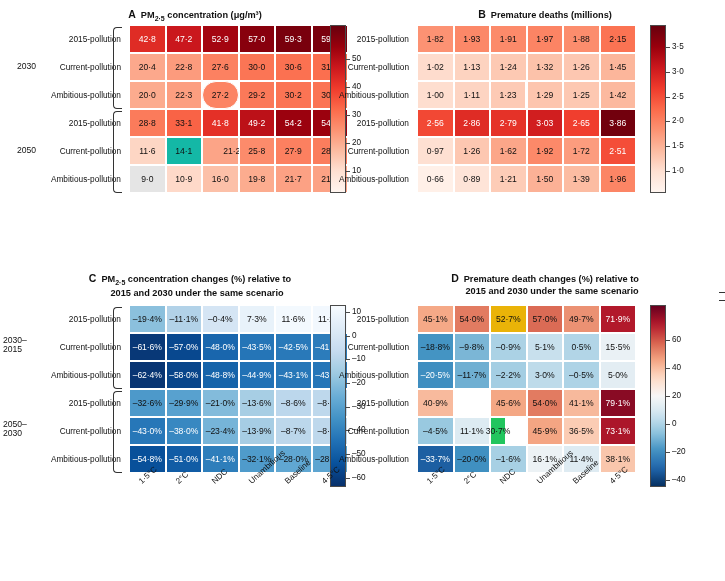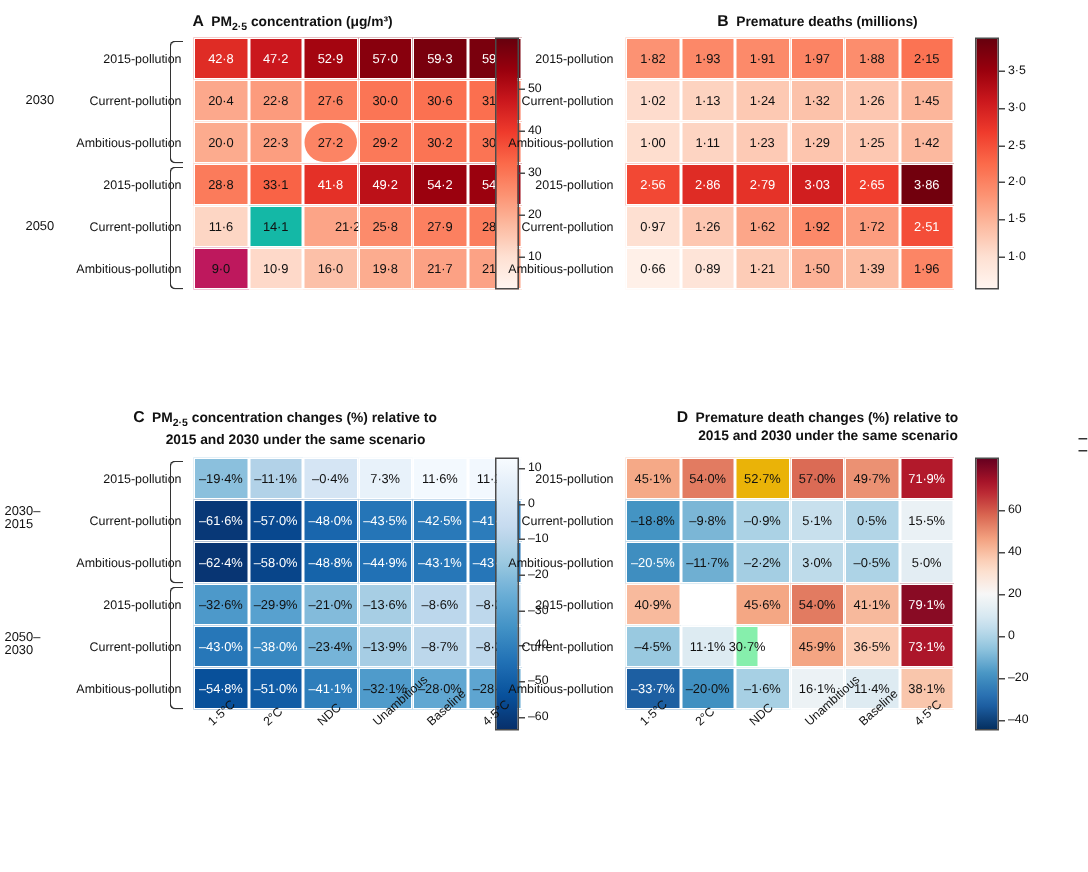--- a/index.html
+++ b/index.html
@@ -141,21 +141,21 @@
     <div class="cell" style="position: absolute; left: 202px; top: 109px; width: 36.5px; height: 28px; background: rgb(228, 48, 39); color: rgb(255, 255, 255);">41·8</div>
     <div class="cell" style="position: absolute; left: 238.5px; top: 109px; width: 36.5px; height: 28px; background: rgb(188, 17, 24); color: rgb(255, 255, 255);">49·2</div>
     <div class="cell" style="position: absolute; left: 275px; top: 109px; width: 36.5px; height: 28px; background: rgb(155, 1, 14); color: rgb(255, 255, 255);">54·2</div>
     <div class="cell" style="position: absolute; left: 311.5px; top: 109px; width: 36.5px; height: 28px; background: rgb(155, 1, 14); color: rgb(255, 255, 255);">54·2</div>
     <div class="cell" style="position: absolute; left: 129px; top: 137px; width: 36.5px; height: 28px; background: rgb(253, 214, 196); color: rgb(17, 17, 17);">11·6</div>
     <div class="cell" style="position: absolute; left: 165.5px; top: 137px; width: 36.5px; height: 28px; background: #14b8a6; color: rgb(17, 17, 17);">14·1</div>
     <div class="cell" style="position: absolute; left: 202px; top: 137px; width: 36.5px; height: 28px; background: rgb(252, 164, 135); color: rgb(17, 17, 17); padding-left: 23px;">21·2</div>
     <div class="cell" style="position: absolute; left: 238.5px; top: 137px; width: 36.5px; height: 28px; background: rgb(252, 139, 107); color: rgb(17, 17, 17);">25·8</div>
     <div class="cell" style="position: absolute; left: 275px; top: 137px; width: 36.5px; height: 28px; background: rgb(252, 128, 96); color: rgb(17, 17, 17);">27·9</div>
     <div class="cell" style="position: absolute; left: 311.5px; top: 137px; width: 36.5px; height: 28px; background: rgb(251, 125, 93); color: rgb(17, 17, 17);">28·5</div>
-    <div class="cell" style="position: absolute; left: 129px; top: 165px; width: 36.5px; height: 28px; background: #be185d; color: rgb(17, 17, 17);">9·0</div>
+    <div class="cell" style="position: absolute; left: 129px; top: 165px; width: 36.5px; height: 28px; background: #e5e5e5; color: rgb(17, 17, 17);">9·0</div>
     <div class="cell" style="position: absolute; left: 165.5px; top: 165px; width: 36.5px; height: 28px; background: rgb(254, 217, 201); color: rgb(17, 17, 17);">10·9</div>
     <div class="cell" style="position: absolute; left: 202px; top: 165px; width: 36.5px; height: 28px; background: rgb(252, 192, 168); color: rgb(17, 17, 17);">16·0</div>
     <div class="cell" style="position: absolute; left: 238.5px; top: 165px; width: 36.5px; height: 28px; background: rgb(252, 172, 143); color: rgb(17, 17, 17);">19·8</div>
     <div class="cell" style="position: absolute; left: 275px; top: 165px; width: 36.5px; height: 28px; background: rgb(252, 161, 132); color: rgb(17, 17, 17);">21·7</div>
     <div class="cell" style="position: absolute; left: 311.5px; top: 165px; width: 36.5px; height: 28px; background: rgb(252, 162, 133); color: rgb(17, 17, 17);">21·5</div>
     <div class="rowlabel" style="left: 21px; top: 34px; width: 100px;">2015-pollution</div>
     <div class="rowlabel" style="left: 21px; top: 62px; width: 100px;">Current-pollution</div>
     <div class="rowlabel" style="left: 21px; top: 90px; width: 100px;">Ambitious-pollution</div>
     <div class="rowlabel" style="left: 21px; top: 118px; width: 100px;">2015-pollution</div>
     <div class="rowlabel" style="left: 21px; top: 146px; width: 100px;">Current-pollution</div>
@@ -320,21 +320,21 @@
     <div class="cell" style="position: absolute; left: 563px; top: 361px; width: 36.5px; height: 28px; background: rgb(173, 211, 230); color: rgb(17, 17, 17);">–0·5%</div>
     <div class="cell" style="position: absolute; left: 599.5px; top: 361px; width: 36.5px; height: 28px; background: rgb(227, 237, 243); color: rgb(17, 17, 17);">5·0%</div>
     <div class="cell" style="position: absolute; left: 417px; top: 389px; width: 36.5px; height: 28px; background: rgb(248, 186, 157); color: rgb(17, 17, 17);">40·9%</div>
     <div class="cell" style="position: absolute; left: 453.5px; top: 389px; width: 36.5px; height: 28px; background: rgb(239, 154, 122); color: rgb(17, 17, 17); margin-left: 45px;">48·0%</div>
     <div class="cell" style="position: absolute; left: 490px; top: 389px; width: 36.5px; height: 28px; background: rgb(244, 167, 132); color: rgb(17, 17, 17);">45·6%</div>
     <div class="cell" style="position: absolute; left: 526.5px; top: 389px; width: 36.5px; height: 28px; background: rgb(226, 123, 97); color: rgb(17, 17, 17);">54·0%</div>
     <div class="cell" style="position: absolute; left: 563px; top: 389px; width: 36.5px; height: 28px; background: rgb(247, 185, 156); color: rgb(17, 17, 17);">41·1%</div>
     <div class="cell" style="position: absolute; left: 599.5px; top: 389px; width: 36.5px; height: 28px; background: rgb(137, 11, 36); color: rgb(255, 255, 255);">79·1%</div>
     <div class="cell" style="position: absolute; left: 417px; top: 417px; width: 36.5px; height: 28px; background: rgb(153, 201, 224); color: rgb(17, 17, 17);">–4·5%</div>
     <div class="cell" style="position: absolute; left: 453.5px; top: 417px; width: 36.5px; height: 28px; background: rgb(221, 235, 242); color: rgb(17, 17, 17);">11·1%</div>
-    <div class="cell" style="position: absolute; left: 490px; top: 417px; width: 16px; height: 28px; background: #86efac; color: rgb(17, 17, 17);">30·7%</div>
+    <div class="cell" style="position: absolute; left: 490px; top: 417px; width: 16px; height: 28px; background: #22c55e; color: rgb(17, 17, 17);">30·7%</div>
     <div class="cell" style="position: absolute; left: 526.5px; top: 417px; width: 36.5px; height: 28px; background: rgb(244, 165, 131); color: rgb(17, 17, 17);">45·9%</div>
     <div class="cell" style="position: absolute; left: 563px; top: 417px; width: 36.5px; height: 28px; background: rgb(251, 204, 180); color: rgb(17, 17, 17);">36·5%</div>
     <div class="cell" style="position: absolute; left: 599.5px; top: 417px; width: 36.5px; height: 28px; background: rgb(172, 22, 42); color: rgb(255, 255, 255);">73·1%</div>
     <div class="cell" style="position: absolute; left: 417px; top: 445px; width: 36.5px; height: 28px; background: rgb(29, 95, 162); color: rgb(255, 255, 255);">–33·7%</div>
     <div class="cell" style="position: absolute; left: 453.5px; top: 445px; width: 36.5px; height: 28px; background: rgb(64, 144, 193); color: rgb(17, 17, 17);">–20·0%</div>
     <div class="cell" style="position: absolute; left: 490px; top: 445px; width: 36.5px; height: 28px; background: rgb(167, 208, 228); color: rgb(17, 17, 17);">–1·6%</div>
     <div class="cell" style="position: absolute; left: 526.5px; top: 445px; width: 36.5px; height: 28px; background: rgb(236, 242, 245); color: rgb(17, 17, 17);">16·1%</div>
     <div class="cell" style="position: absolute; left: 563px; top: 445px; width: 36.5px; height: 28px; background: rgb(222, 235, 242); color: rgb(17, 17, 17);">11·4%</div>
     <div class="cell" style="position: absolute; left: 599.5px; top: 445px; width: 36.5px; height: 28px; background: rgb(249, 198, 172); color: rgb(17, 17, 17);">38·1%</div>
     <div class="rowlabel" style="left: 309px; top: 314px; width: 100px;">2015-pollution</div>

